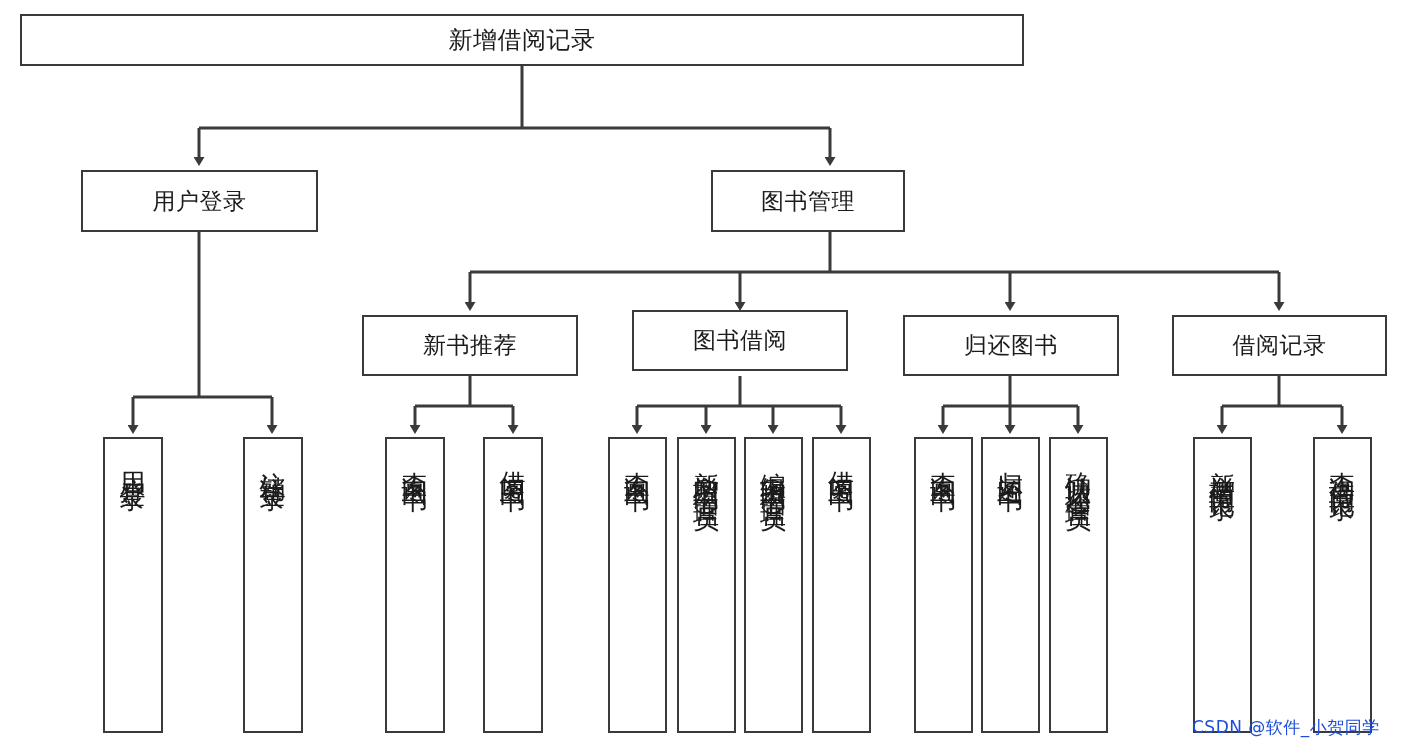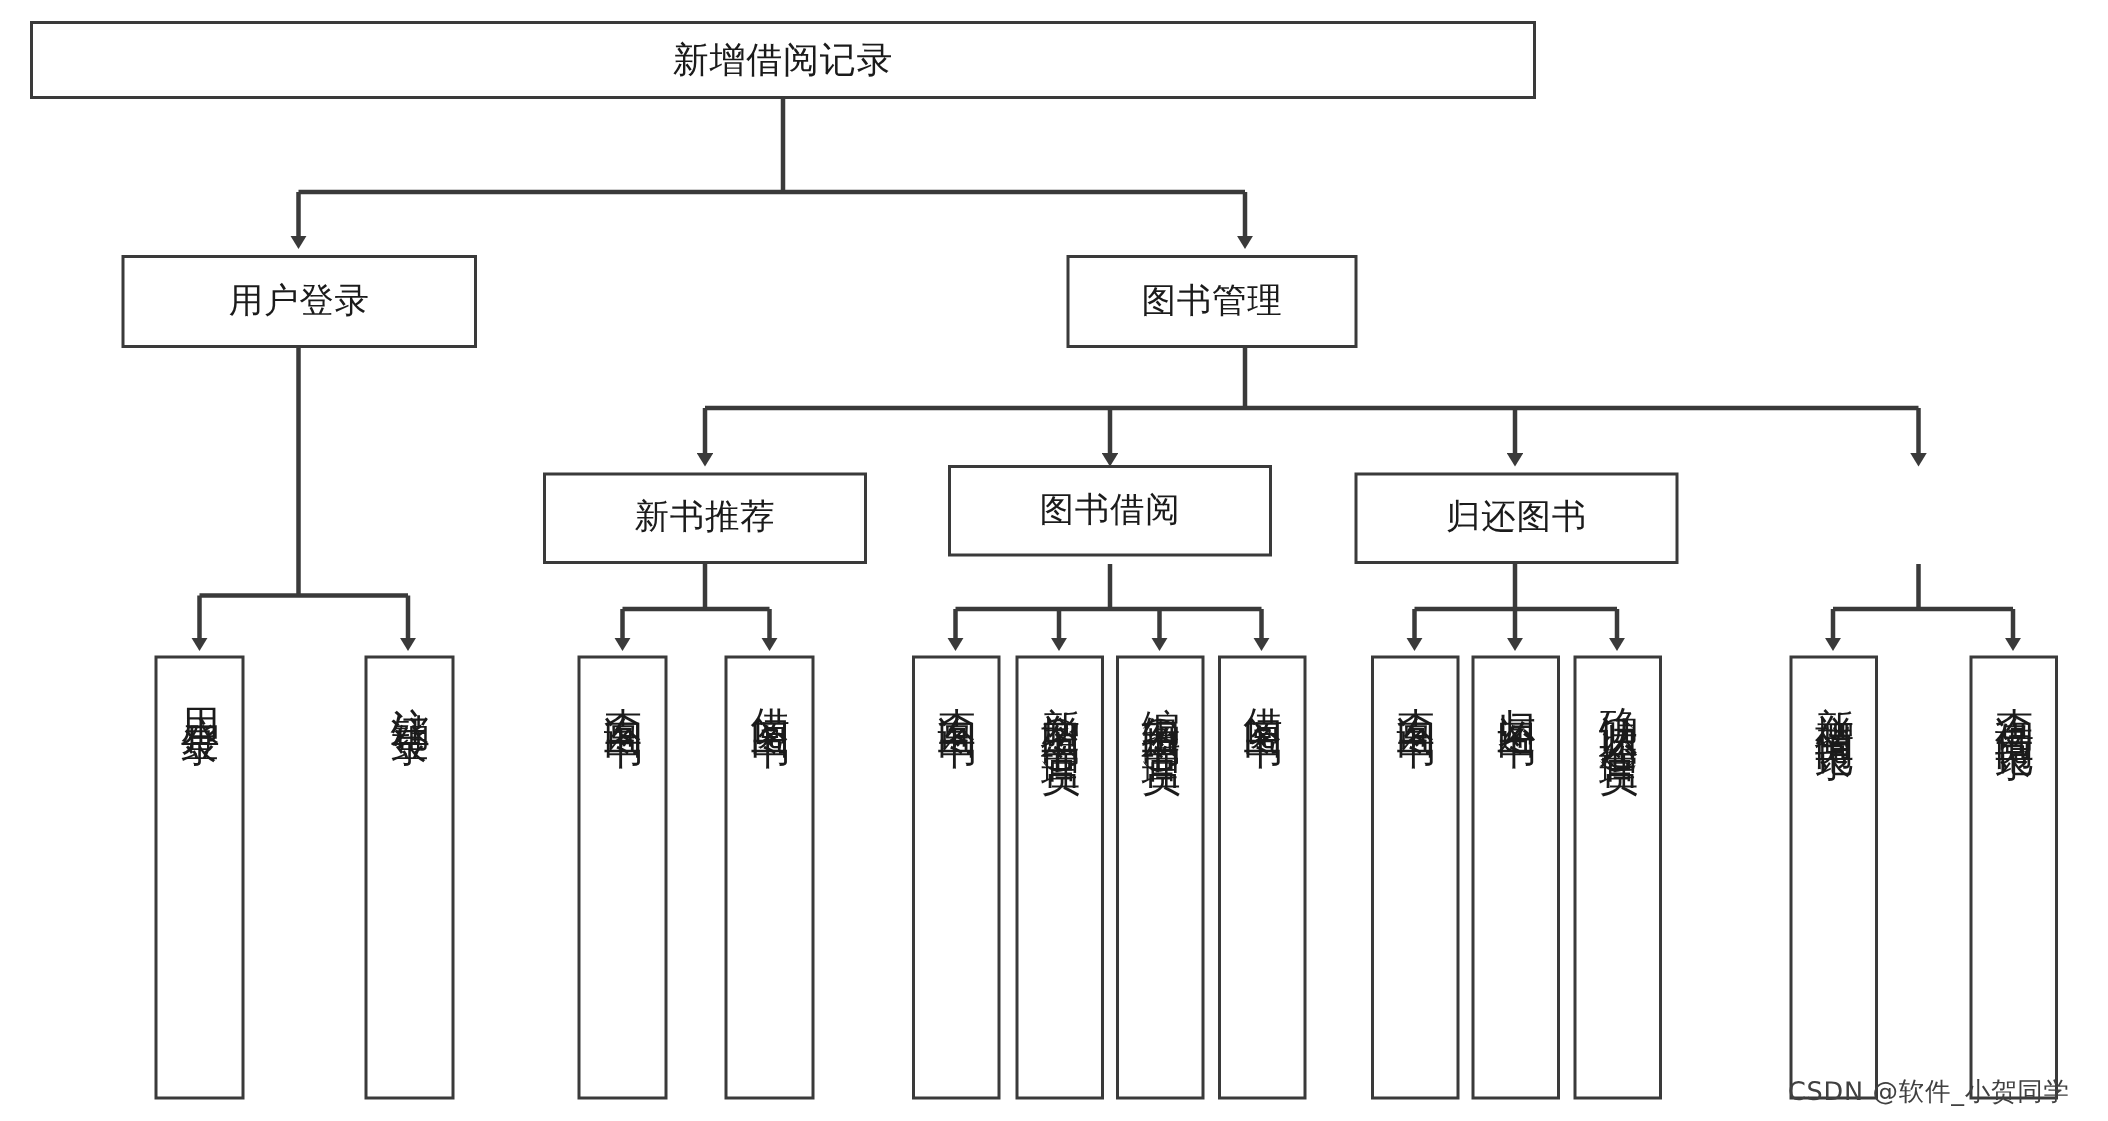--- a/index.html
+++ b/index.html
@@ -52,21 +52,21 @@
     writing-mode: vertical-rl;
     text-orientation: upright;
     font-size: 26px;
     letter-spacing: 5px;
     line-height: 1;
     white-space: nowrap;
   }
   .watermark {
     position: absolute;
     font-size: 17px;
-    color: #404040;
+    color: #1d4ed8;
     white-space: nowrap;
     letter-spacing: 0.5px;
   }
 </style>
 </head>
 <body>
 
 <div id="canvas">
 
   <svg class="wires" viewBox="0 0 1405 747">
@@ -132,20 +132,23 @@
 
   <div class="node node-h" style="left:362px; top:315px; width:216px; height:61px;">
     <span class="lbl">新书推荐</span>
   </div>
   <div class="node node-h" style="left:632px; top:310px; width:216px; height:61px;">
     <span class="lbl">图书借阅</span>
   </div>
   <div class="node node-h" style="left:903px; top:315px; width:216px; height:61px;">
     <span class="lbl">归还图书</span>
   </div>
+  <div class="node node-h" style="left:1172px; top:315px; width:215px; height:61px;">
+    <span class="lbl">借阅记录</span>
+  </div>
 
   <div class="node node-v" style="left:103px; top:437px; width:60px; height:296px;">
     <span class="lbl">用户登录</span>
   </div>
   <div class="node node-v" style="left:243px; top:437px; width:60px; height:296px;">
     <span class="lbl">注销登录</span>
   </div>
 
   <div class="node node-v" style="left:385px; top:437px; width:60px; height:296px;">
     <span class="lbl">查询图书</span>

